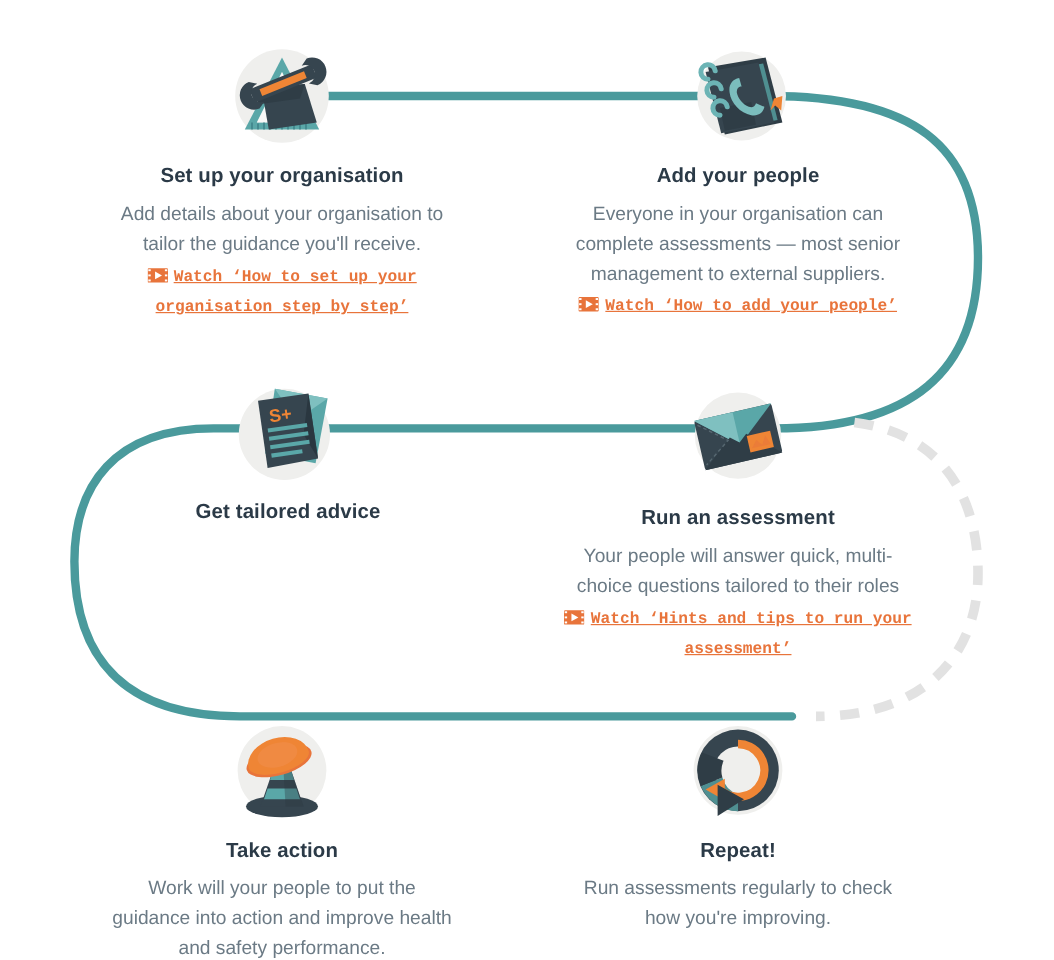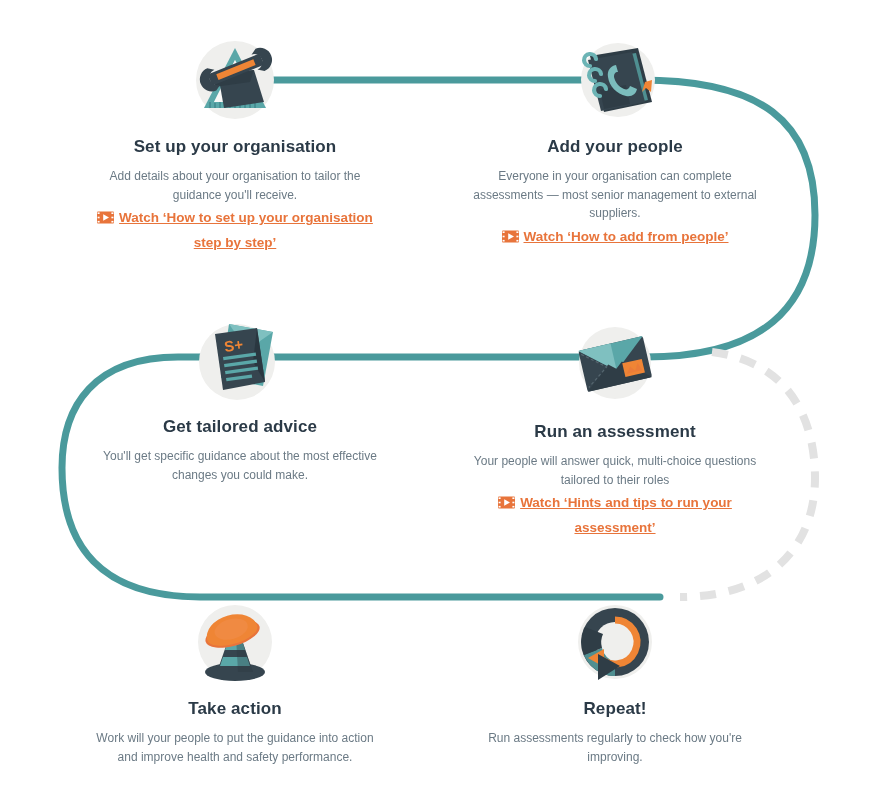--- a/index.html
+++ b/index.html
@@ -37,38 +37,39 @@
   .icon-wrap svg { display: block; width: 110px; height: 100px; }
   .step-title {
     font-size: 17px;
     font-weight: bold;
     color: #2b3a47;
     line-height: 1.3;
     margin-bottom: 9px;
     letter-spacing: 0.1px;
   }
   .step-desc {
-    font-size: 12px;
+    font-size: 16px;
     color: #6b7a85;
     line-height: 1.55;
     padding: 0 16px;
   }
   .video-link {
     display: inline;
     font-size: 13.5px;
     font-weight: bold;
     color: #e8743b;
     text-decoration: underline;
     line-height: 1.55;
     cursor: pointer;
   }
   .video-line {
     margin-top: 1px;
     padding: 0 12px;
     line-height: 1.55;
+    font-family: Liberation Mono, monospace;
   }
   .film-icon {
     display: inline-block;
     width: 17px; height: 13px;
     vertical-align: -2px;
     margin-right: 5px;
   }
   
   #step-1 { left: 75px;  top: 30px; }
   #step-2 { left: 455px; top: 30px; }
@@ -185,21 +186,21 @@
           <g fill="#ffffff">
             <rect x="0.6" y="1.4" width="2" height="1.6"></rect>
               <rect x="0.6" y="5.7" width="2" height="1.6"></rect>
             <rect x="0.6" y="9.9" width="2" height="1.6"></rect>
             <rect x="14.4" y="1.4" width="2" height="1.6"></rect>
               <rect x="14.4" y="5.7" width="2" height="1.6"></rect>
             <rect x="14.4" y="9.9" width="2" height="1.6"></rect>
           </g>
           <path d="M6.2 3.3 L12 6.5 L6.2 9.7 Z" fill="#ffffff"></path>
         </svg>
-      </span><a class="video-link" href="#">Watch ‘How to add from people’</a>
+      </span><a class="video-link" href="#">Watch ‘How to add your people’</a>
     </div>
   </div>
 
   <div class="step" id="step-3">
     <div class="icon-wrap">
       <svg viewBox="0 0 110 100">
         <circle cx="52" cy="52" r="38" fill="#efefed"></circle>
 
         <path d="M44 14 L88 22 L78 76 L36 68 Z" fill="#5aa7a8"></path>
 
@@ -212,21 +213,20 @@
 
         <g fill="#5aa7a8">
           <rect x="38" y="47" width="33" height="3.4" transform="rotate(-8 38 47)"></rect>
           <rect x="39" y="54" width="33" height="3.4" transform="rotate(-8 39 54)"></rect>
           <rect x="40" y="61" width="33" height="3.4" transform="rotate(-8 40 61)"></rect>
           <rect x="41" y="68" width="26" height="3.4" transform="rotate(-8 41 68)"></rect>
         </g>
       </svg>
     </div>
     <div class="step-title">Get tailored advice</div>
-    <div class="step-desc">You'll get specific guidance about the most effective changes you could make.</div>
   </div>
 
   <div class="step" id="step-4">
     <div class="icon-wrap">
       <svg viewBox="0 0 110 100">
         <circle cx="55" cy="48" r="36" fill="#efefed"></circle>
         <g transform="rotate(-13 55 48)">
 
           <rect x="22" y="28" width="66" height="42" rx="2" fill="#36454f"></rect>
 

